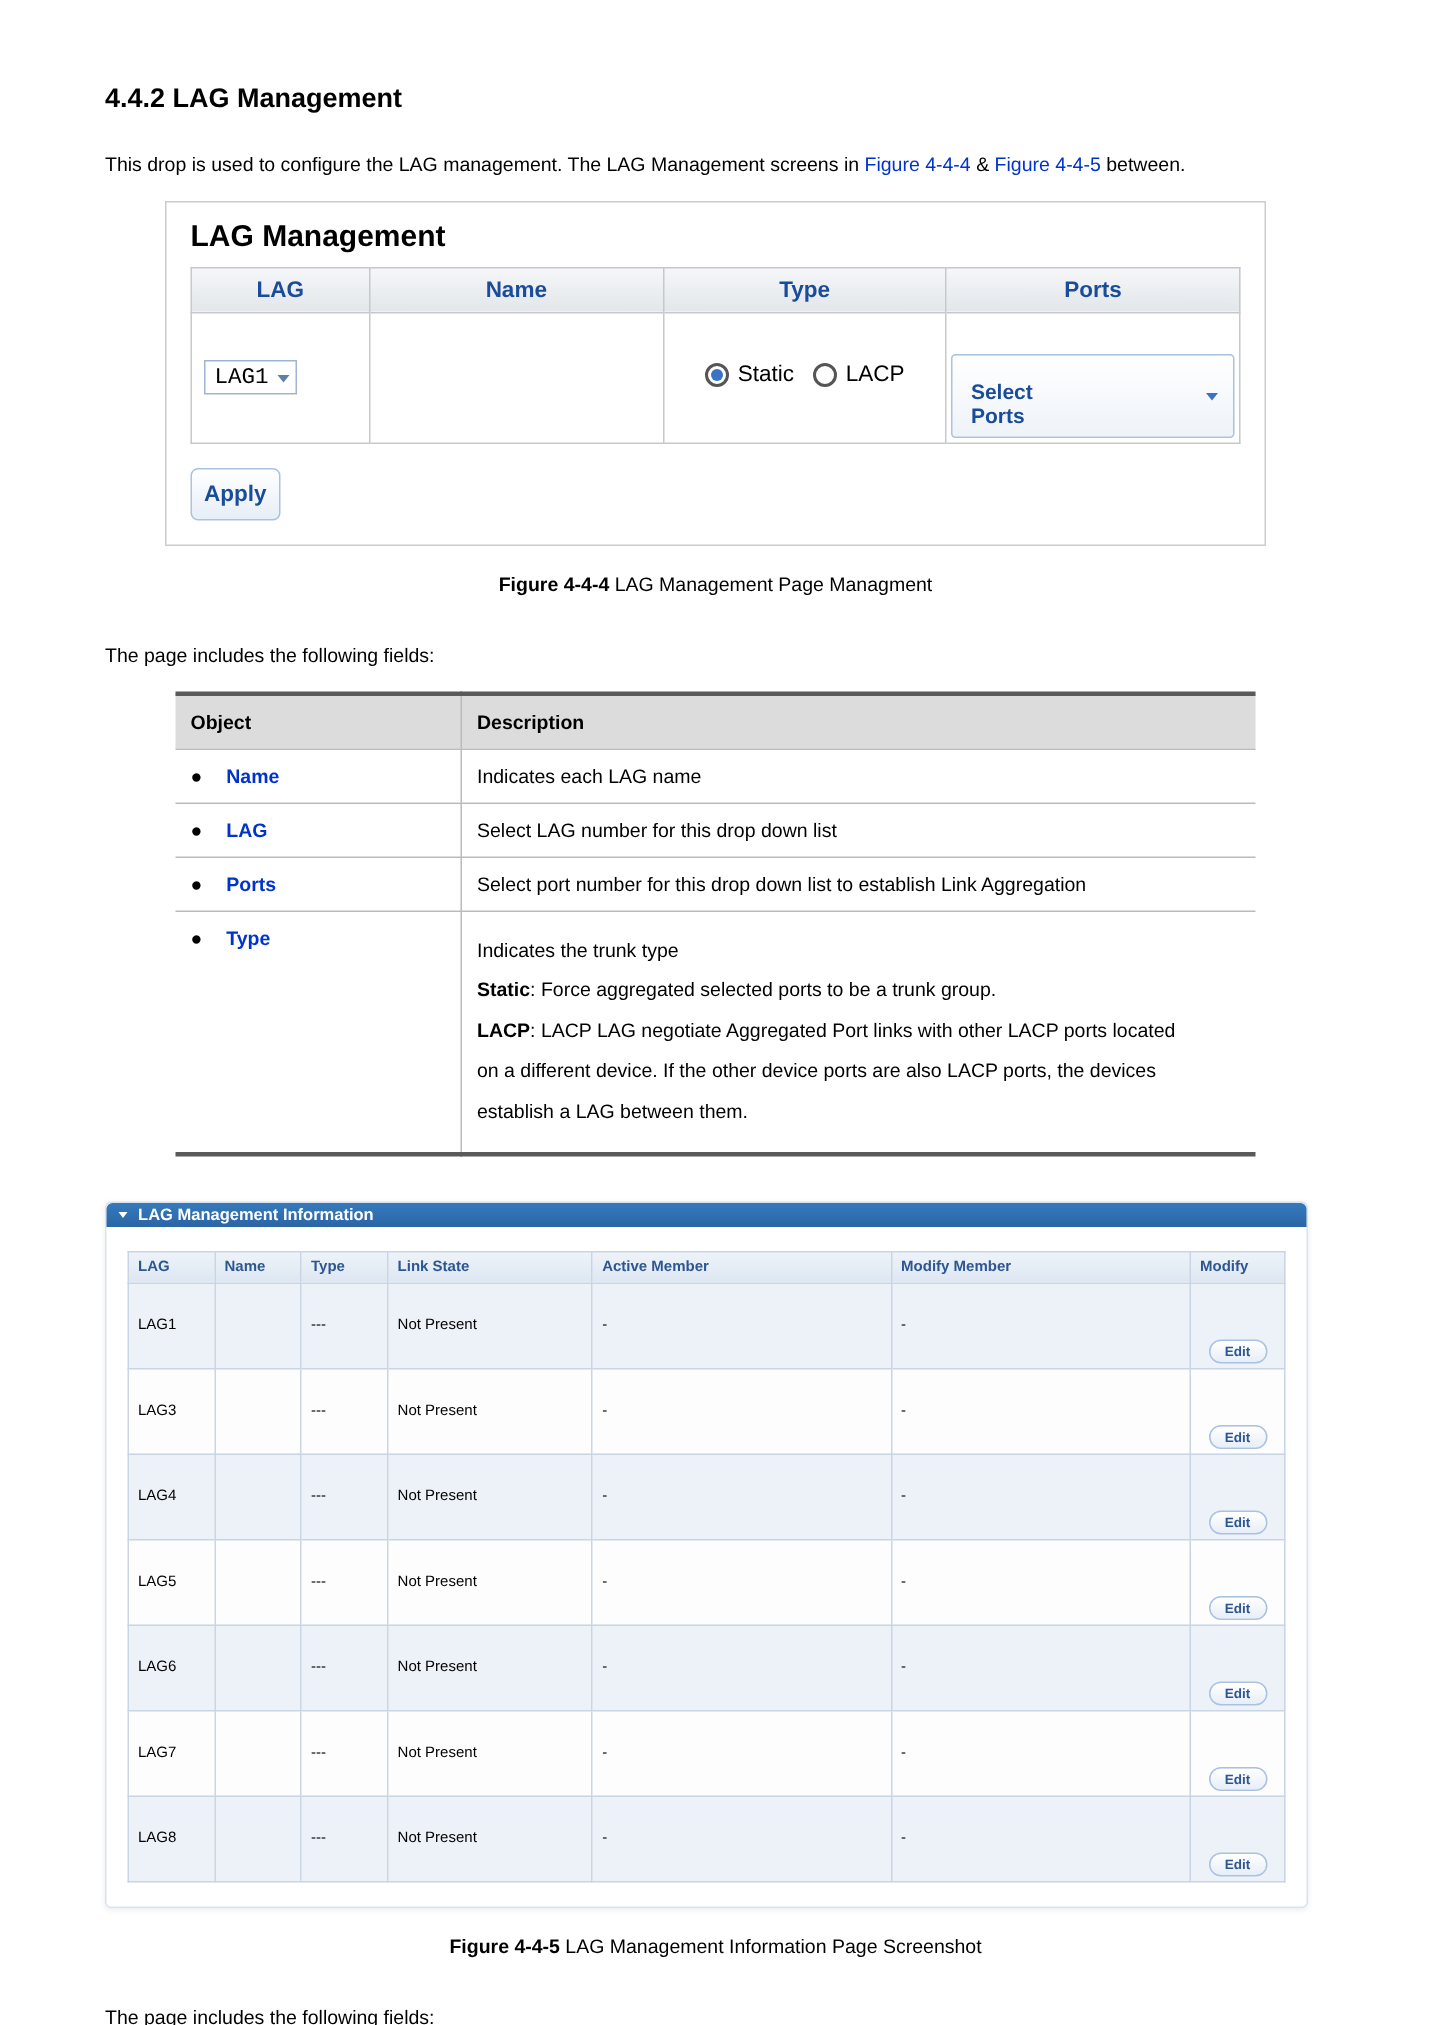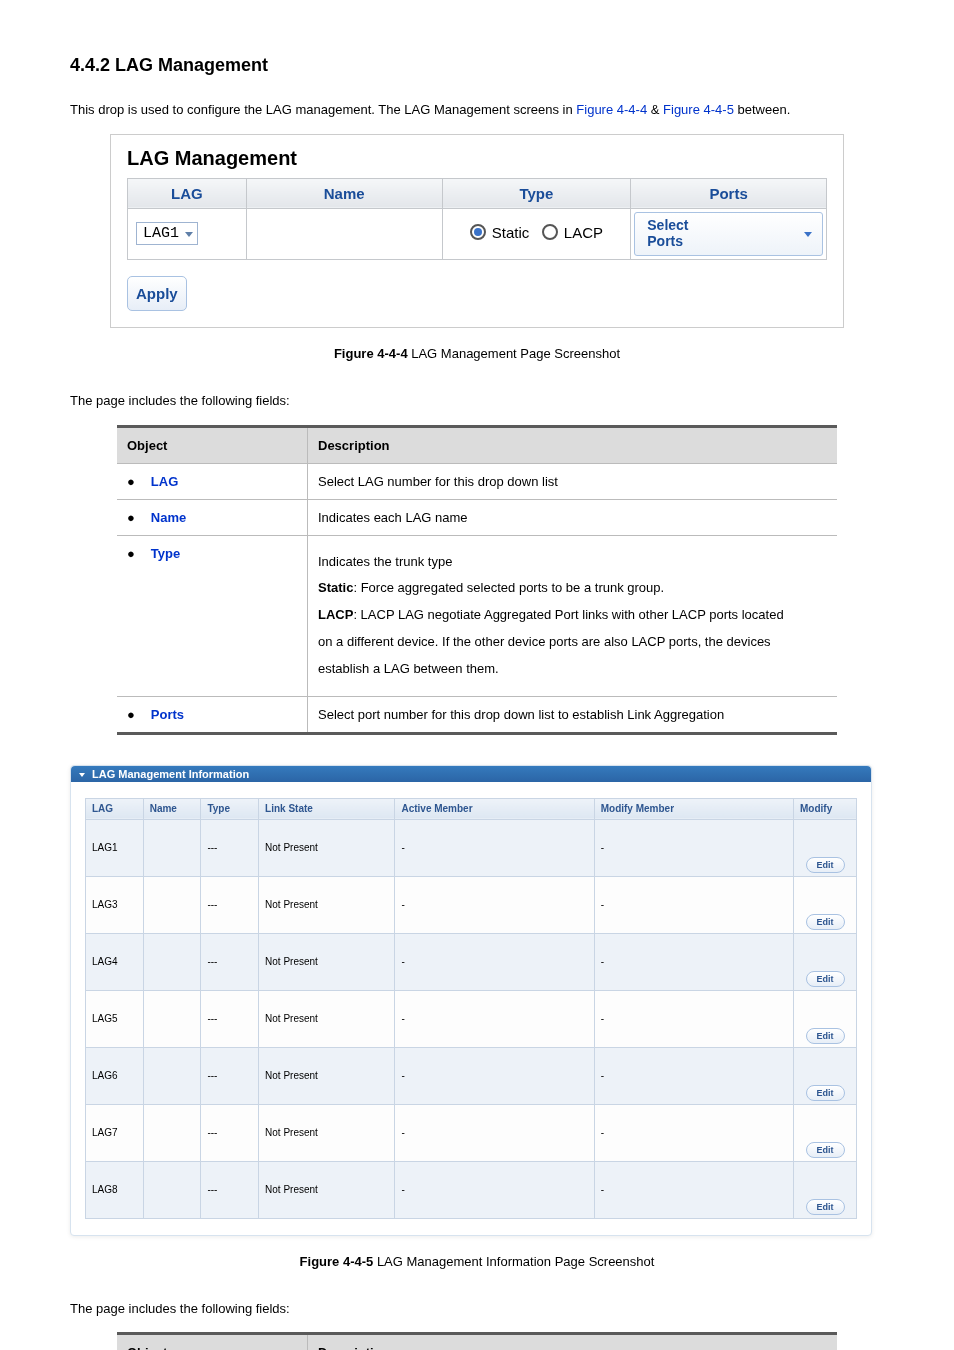--- a/index.html
+++ b/index.html
@@ -83,23 +83,24 @@
     background: #3a72c8;
     border-radius: 50%;
   }
   .ports-btn {
     display: inline-block;
     border: 1px solid #a9c2e2;
     background: linear-gradient(#fff,#eef3f9);
     color: #1a4d99;
     font-weight: bold;
     font-size: 14px;
-    padding: 4px 120px 6px 12px;
+    padding: 16px 120px 6px 12px;
     border-radius: 3px;
     position: relative;
+    margin-top: 24px;
   }
   .ports-btn::after {
     content:"";
     position:absolute;
     right:10px; top:50%;
     margin-top:-2px;
     border-left:4px solid transparent;
     border-right:4px solid transparent;
     border-top:5px solid #3a72c8;
   }
@@ -259,52 +260,52 @@
       <td style="text-align:left; padding:3px;">
         <span class="ports-btn">Select Ports</span>
       </td>
     </tr>
   </tbody>
     </table>
   <span class="apply-btn">Apply</span>
 </div>
 
 <div class="fig-caption">
-  <b>Figure 4-4-4</b><span> LAG Management Page Screenshot</span>
+  <b>Figure 4-4-4</b><span> LAG Management Page Managment</span>
 </div>
 
 <p>The page includes the following fields:</p>
 
 <table class="objtbl">
   <tbody>
       <tr>
     <th>Object</th>
     <th>Description</th>
   </tr>
   <tr>
+    <td><span class="bullet">●</span><span class="obj-label">Name</span></td>
+    <td>Indicates each LAG name</td>
+  </tr>
+  <tr>
     <td><span class="bullet">●</span><span class="obj-label">LAG</span></td>
     <td>Select LAG number for this drop down list</td>
   </tr>
   <tr>
-    <td><span class="bullet">●</span><span class="obj-label">Name</span></td>
-    <td>Indicates each LAG name</td>
+    <td><span class="bullet">●</span><span class="obj-label">Ports</span></td>
+    <td>Select port number for this drop down list to establish Link Aggregation</td>
   </tr>
   <tr>
     <td><span class="bullet">●</span><span class="obj-label">Type</span></td>
     <td class="desc-block">
       <p>Indicates the trunk type</p>
       <p><b>Static</b><span>: Force aggregated selected ports to be a trunk group.</span></p>
       <p><b>LACP</b><span>: LACP LAG negotiate Aggregated Port links with other LACP ports located</span></p>
       <p>on a different device. If the other device ports are also LACP ports, the devices</p>
       <p>establish a LAG between them.</p>
     </td>
-  </tr>
-  <tr>
-    <td><span class="bullet">●</span><span class="obj-label">Ports</span></td>
-    <td>Select port number for this drop down list to establish Link Aggregation</td>
   </tr>
 </tbody>
   </table>
 
 <div class="info-panel">
   <div class="info-header">
     <span class="caret"></span>
     <span>LAG Management Information</span>
   </div>
   <table class="info-table">

